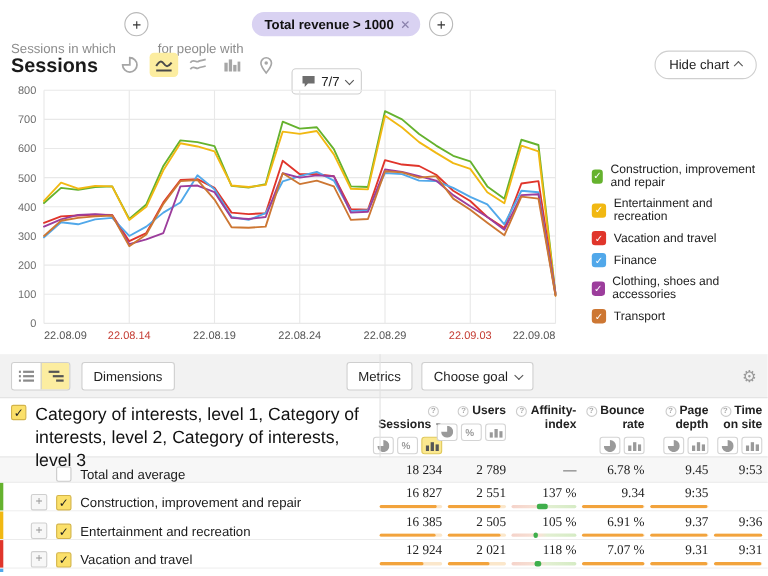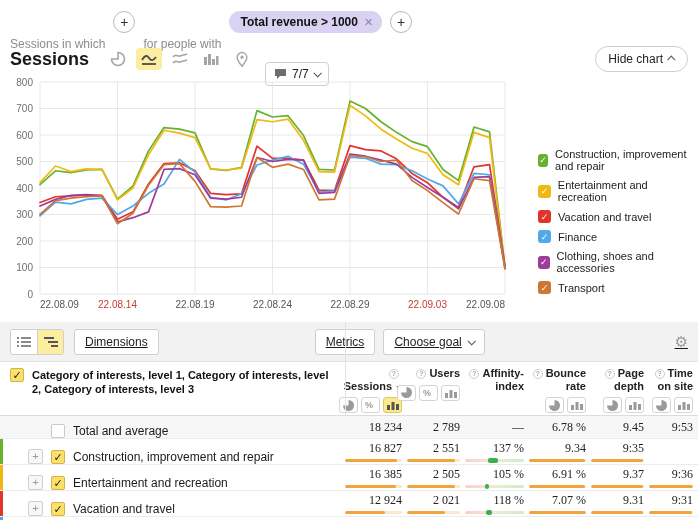--- a/index.html
+++ b/index.html
@@ -31,32 +31,32 @@
   .chev.up   { transform:rotate(-135deg) translateY(-1px); }
 
   
   .chart-wrap { position:relative; height:250px; }
   .legend { position:absolute; left:538px; top:76px; }
   .legend-item { display:flex; align-items:center; gap:7px; margin-bottom:7px; cursor:pointer; }
   .legend-box { width:13px; height:13px; border-radius:3px; color:#fff; font-size:9px; display:flex; align-items:center; justify-content:center; }
   .legend-label { font-size:11px; color:#222; }
 
   
-  .table-toolbar { height:40px; background:#f2f2f2; border-bottom:1px solid #e3e3e3; display:flex; align-items:center; padding:0 10px; position:relative;text-decoration:underline; }
+  .table-toolbar { height:40px; background:#f2f2f2; border-bottom:1px solid #e3e3e3; display:flex; align-items:center; padding:0 10px; position:relative; }
   .vdivider { position:absolute; left:345px; top:0; width:1px; height:94px; background:#e2e2e2; }
   .seg-group { display:flex; border:1px solid #cfcfcf; border-radius:3px; overflow:hidden; }
   .seg-btn { width:26px; height:24px; background:#fff; display:flex; align-items:center; justify-content:center; cursor:pointer; }
   .seg-btn + .seg-btn { border-left:1px solid #cfcfcf; }
   .seg-btn.selected { background:#fceda0; }
   .tb-btn { height:26px; border:1px solid #cfcfcf; border-radius:3px; background:#fff; font-size:12px; color:#222; padding:0 10px; display:flex; align-items:center; gap:6px; cursor:pointer; }
   .gear { margin-left:auto; font-size:15px; color:#9a9a9a; cursor:pointer; }
 
   .header-block { display:flex; background:#fff; border-bottom:1px solid #dcdcdc; height:54px; }
   .dim-header { width:345px; padding:6px 8px 0 10px; display:flex; gap:8px; }
-  .dim-text { font-size:11px; font-weight:bold; line-height:1.3; color:#111; }
+  .dim-text { font-size:16px; font-weight:normal; line-height:1.3; color:#111; }
   .metric-cols { flex:1; display:grid; grid-template-columns:62px 58px 64px 62px 58px 49px; }
   .metric-col { display:flex; flex-direction:column; align-items:flex-end; padding:5px 5px 0 0; }
   .metric-label { font-size:11px; font-weight:bold; text-align:right; line-height:1.15; color:#222; }
   .qmark { display:inline-flex; width:10px; height:10px; border:1px solid #ccc; border-radius:50%; color:#aaa; font-size:7px; align-items:center; justify-content:center; margin-right:3px; vertical-align:1px; }
   .sort-arrow { font-size:7px; color:#444; margin-left:3px; }
   .toggle-row { display:flex; gap:3px; margin-top:5px; }
   .mini-toggle { width:19px; height:16px; border:1px solid #d4d4d4; border-radius:3px; background:#fff; display:flex; align-items:center; justify-content:center; cursor:pointer; }
   .mini-toggle.selected { background:#fbe88f; border-color:#e0c95c; }
 
   .trow { display:grid; grid-template-columns:345px 62px 58px 64px 62px 58px 49px; border-bottom:1px solid #ececec; background:#fff; }

